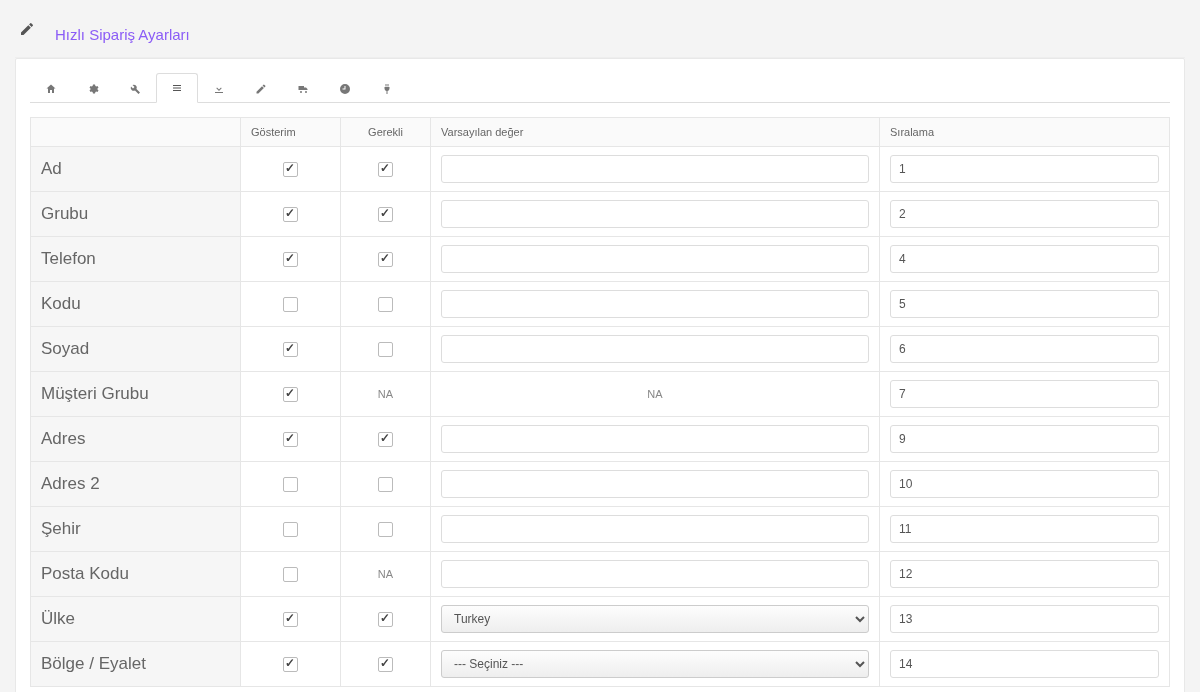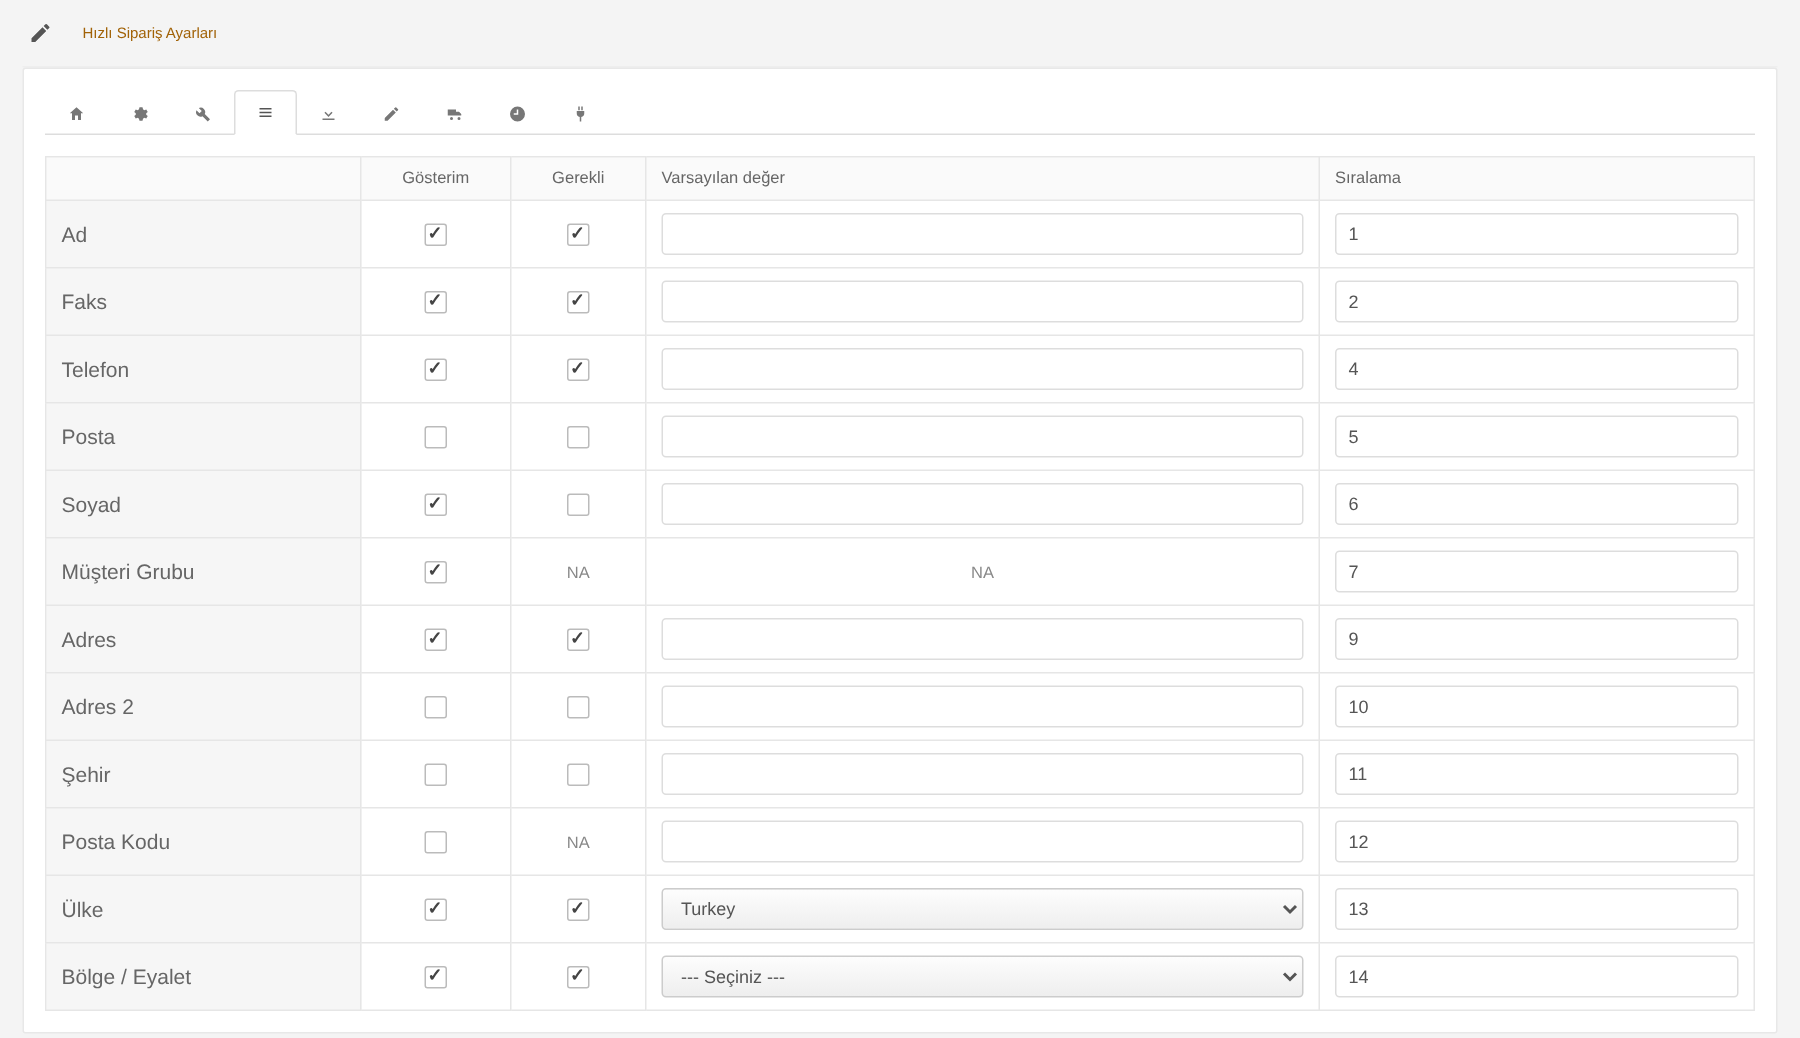--- a/index.html
+++ b/index.html
@@ -18,23 +18,24 @@
   padding: 14px 0 14px 4px;
   border-bottom: 1px solid #eee;
   margin-bottom: 0;
 }
 .page-header .title-icon {
   color: #555;
   font-size: 18px;
   margin-right: 20px;
 }
 .page-header h1 {
-  font-size: 10px;
+  font-size: 15px;
   font-weight: 400;
-  color: #a16207;
+  color: #8b5cf6;
+  margin-top: 12px;
 }
 .panel {
   background: #fff;
   border: 1px solid #e8e8e8;
   border-radius: 2px;
   margin-top: 0;
   padding: 14px 14px;
 }
 .tabbar {
   display: flex;
@@ -73,21 +74,21 @@
 }
 table.fields th {
   background: #fafafa;
   font-weight: 400;
   color: #666;
   font-size: 11px;
 }
 table.fields td.label {
   background: #f6f6f6;
   color: #666;
-  font-size: 14px;
+  font-size: 17px;
   text-align: left;
 }
 table.fields td.center {
   text-align: center;
 }
 col.c-label   { width: 210px; }
 col.c-show    { width: 100px; }
 col.c-req     { width: 90px; }
 col.c-default { }
 col.c-sort    { width: 290px; }
@@ -225,50 +226,50 @@
       <colgroup>
         <col class="c-label">
           <col class="c-show">
           <col class="c-req">
           <col class="c-default">
           <col class="c-sort">
       </colgroup>
       <thead>
         <tr>
           <th></th>
-          <th style="text-align:center;">Gösterim</th>
+          <th style="text-align:left;">Gösterim</th>
           <th style="">Gerekli</th>
           <th style="text-align:left;">Varsayılan değer</th>
           <th style="text-align:left;">Sıralama</th>
         </tr>
       </thead>
       <tbody id="rows">
           <tr>
             <td class="label">Ad</td>
             <td class="center"><input type="checkbox" class="chk" checked="" style=""></td>
             <td class="center"><input type="checkbox" class="chk" checked="" style=""></td>
             <td><input type="text" class="txt" style=""></td>
             <td><input type="text" class="txt" value="1" style=""></td>
           </tr>
           <tr>
-            <td class="label">Faks</td>
+            <td class="label">Grubu</td>
             <td class="center"><input type="checkbox" class="chk" checked="" style=""></td>
             <td class="center"><input type="checkbox" class="chk" checked="" style=""></td>
             <td><input type="text" class="txt" style=""></td>
             <td><input type="text" class="txt" value="2" style=""></td>
           </tr>
           <tr>
             <td class="label">Telefon</td>
             <td class="center"><input type="checkbox" class="chk" checked="" style=""></td>
             <td class="center"><input type="checkbox" class="chk" checked="" style=""></td>
             <td><input type="text" class="txt" style=""></td>
             <td><input type="text" class="txt" value="4" style=""></td>
           </tr>
           <tr>
-            <td class="label">Posta</td>
+            <td class="label">Kodu</td>
             <td class="center"><input type="checkbox" class="chk" style=""></td>
             <td class="center"><input type="checkbox" class="chk" style=""></td>
             <td><input type="text" class="txt" style=""></td>
             <td><input type="text" class="txt" value="5" style=""></td>
           </tr>
           <tr>
             <td class="label">Soyad</td>
             <td class="center"><input type="checkbox" class="chk" checked="" style=""></td>
             <td class="center"><input type="checkbox" class="chk" style=""></td>
             <td><input type="text" class="txt" style=""></td>

